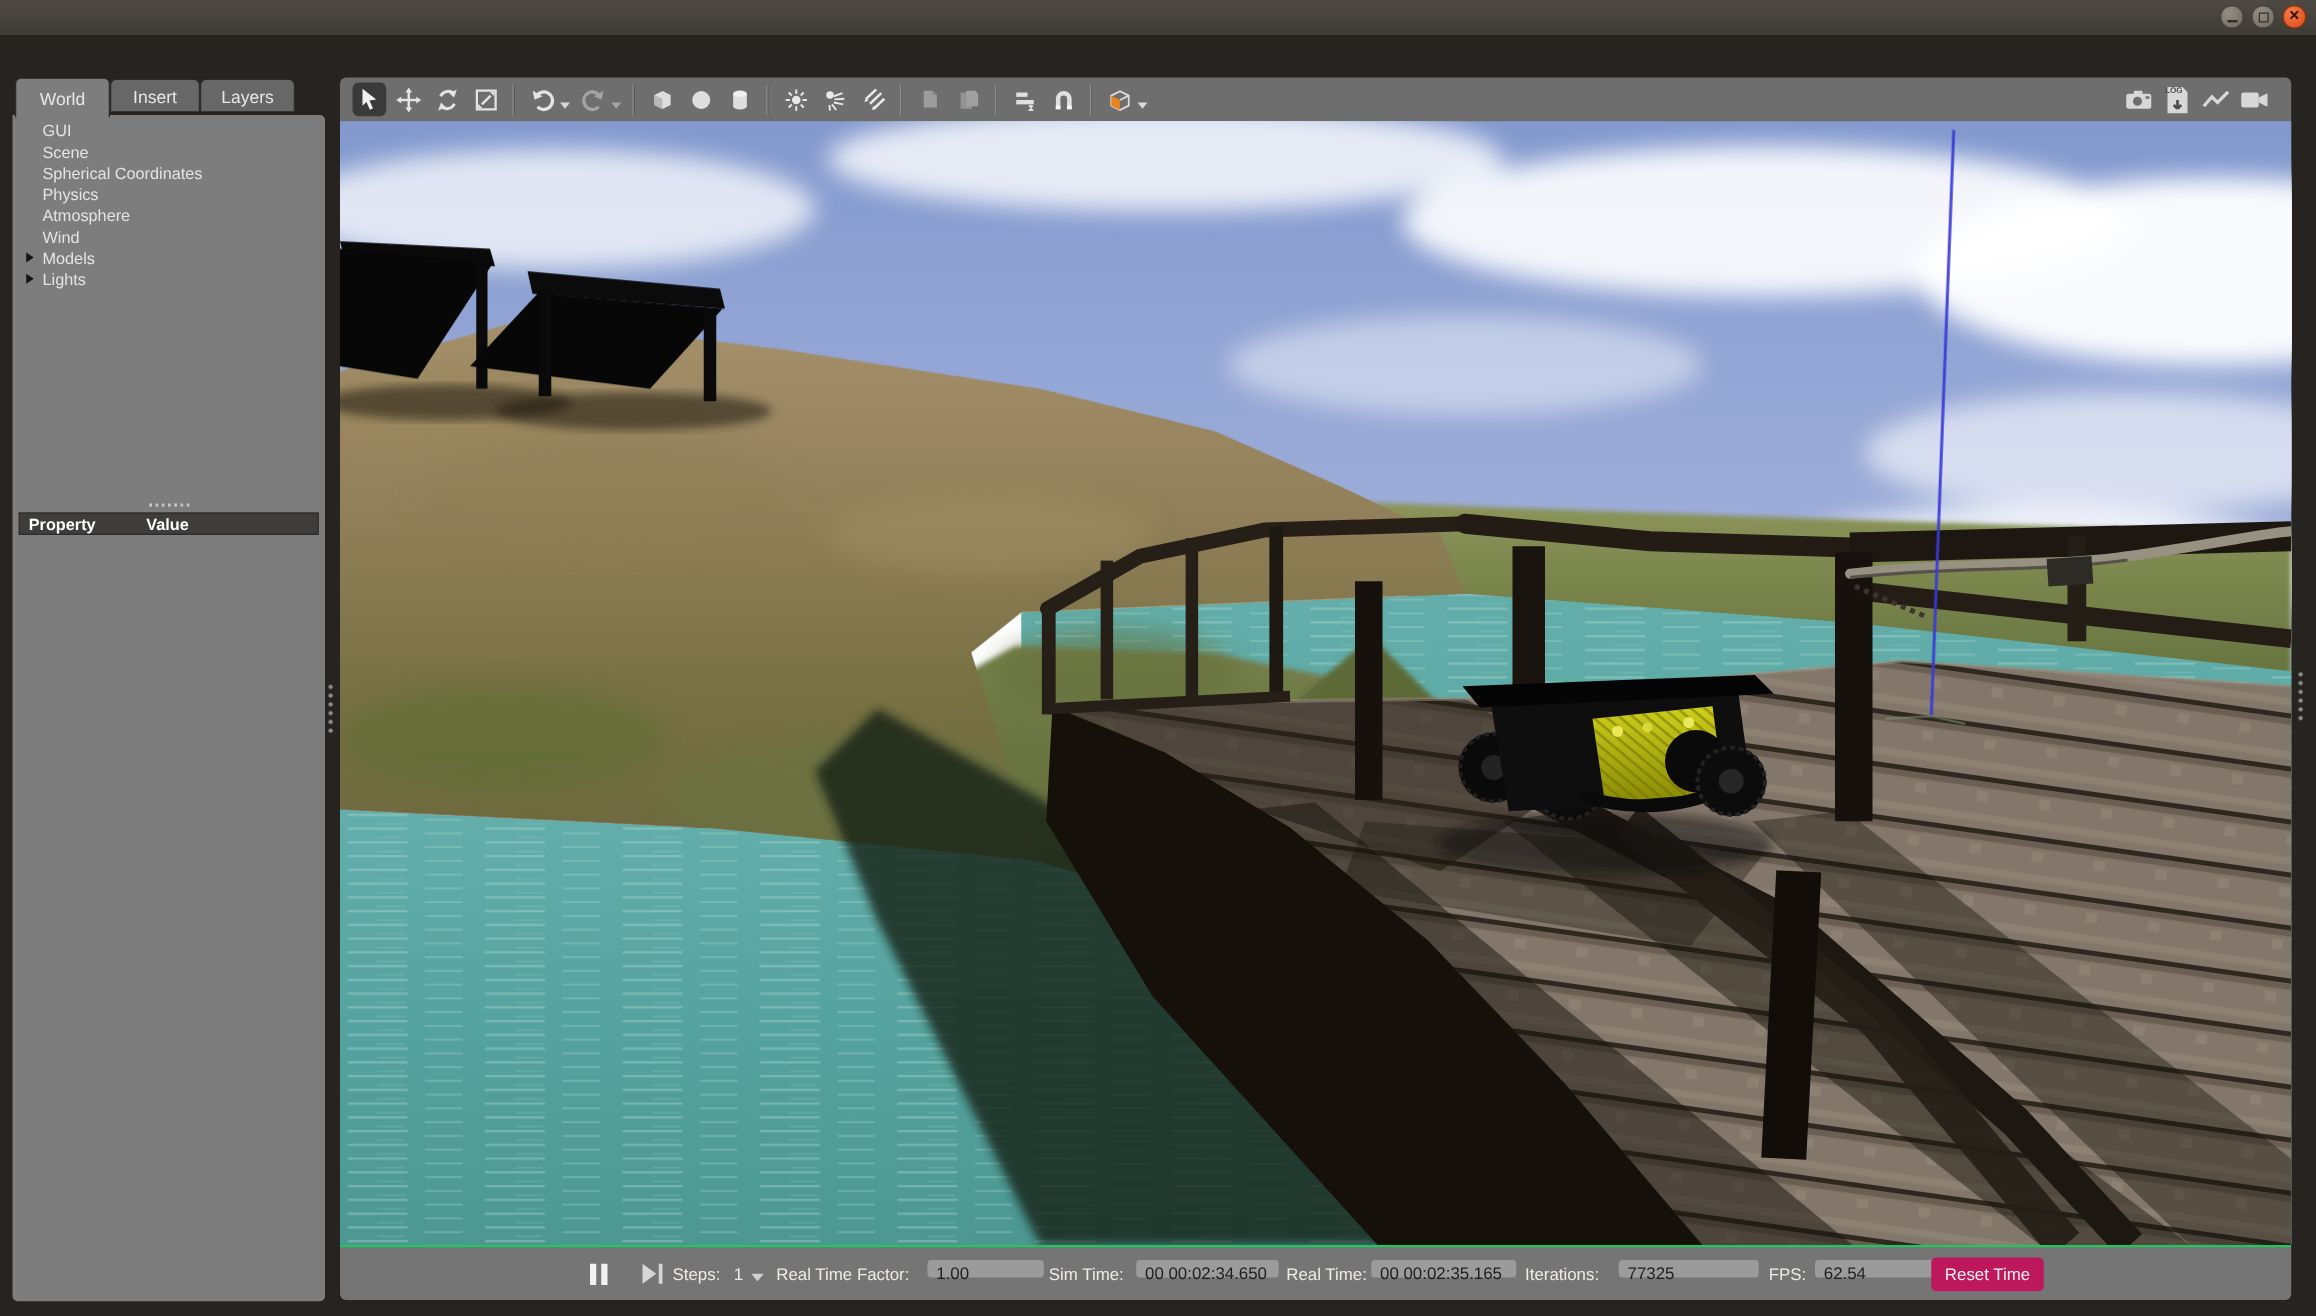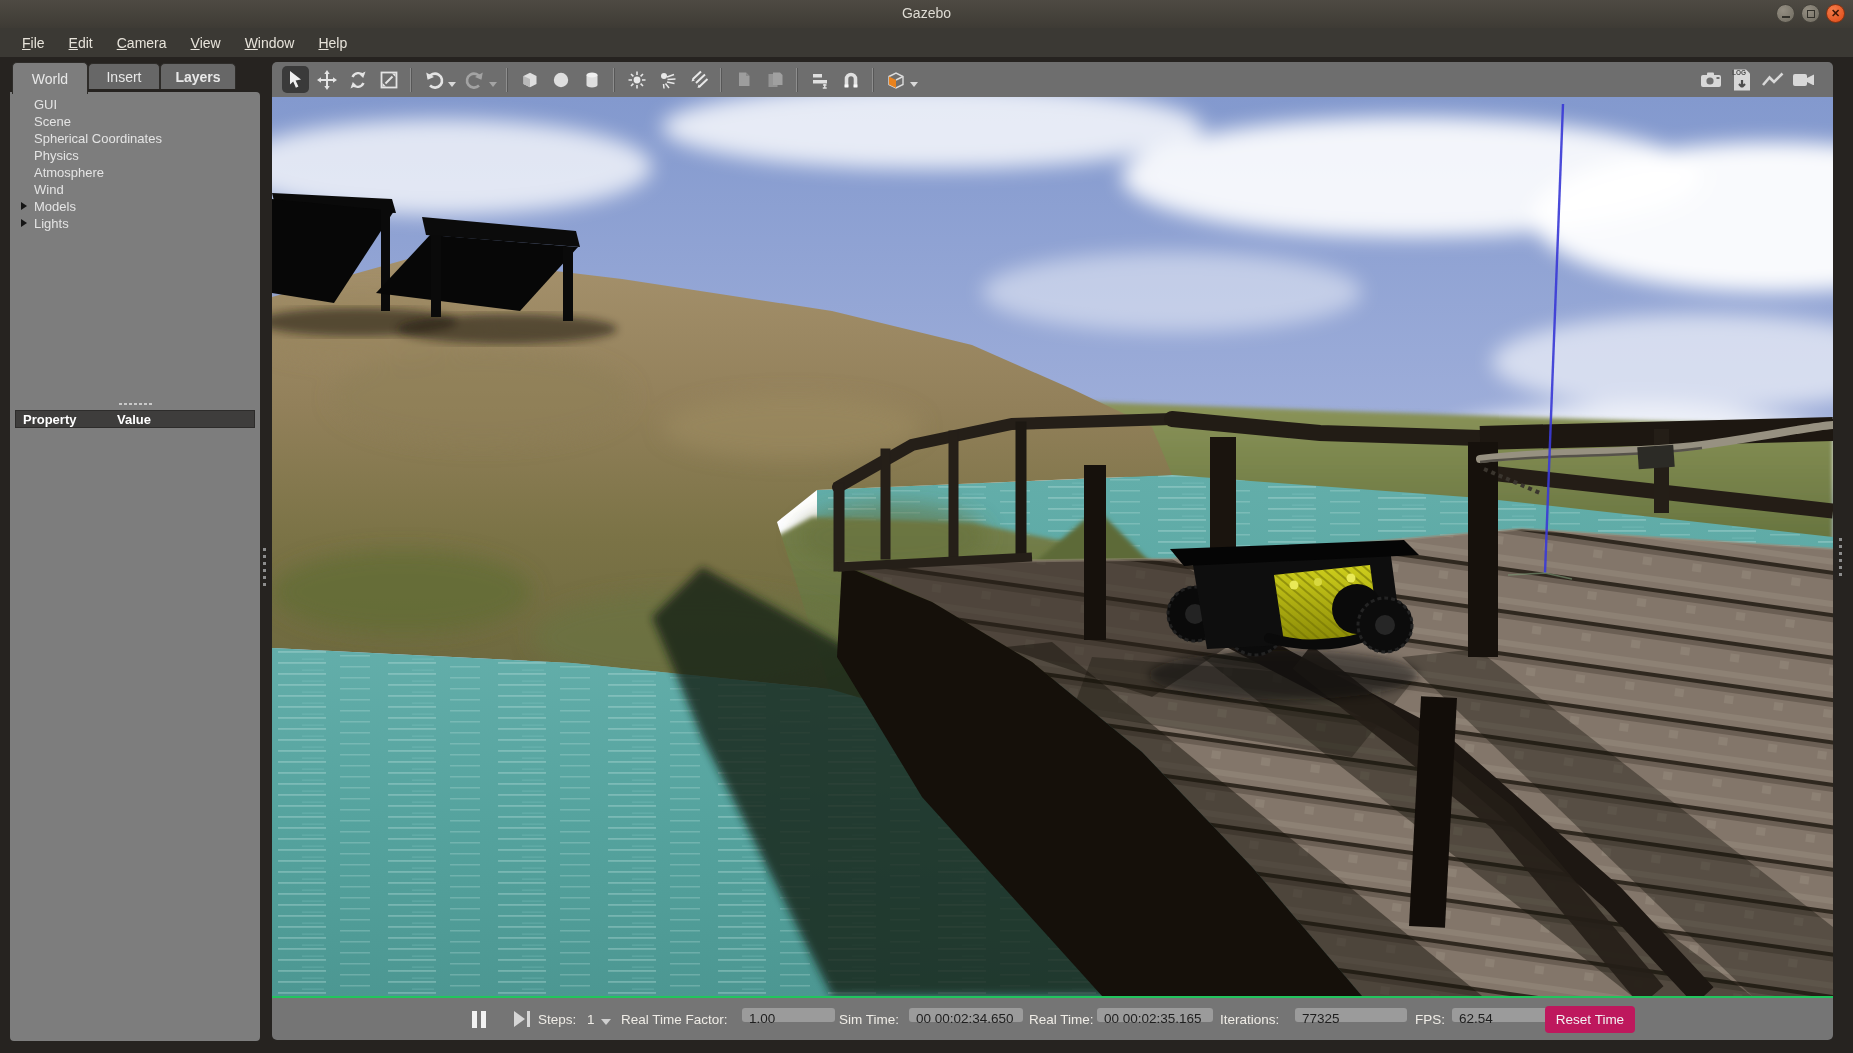--- a/index.html
+++ b/index.html
@@ -71,62 +71,41 @@
   .stepbtn .bar{width:3px;height:16px;background:#d6d6d6;margin-left:2px;}
   .steps-caret{position:absolute;left:329px;top:21px;width:0;height:0;border-top:6px solid #cfcfcf;
     border-left:5px solid transparent;border-right:5px solid transparent;}
 </style>
 </head>
 <body>
 
 <div class="app">
 
   <div class="titlebar">
-    <div class="title-text">Gazebo</div>
     <div class="winbtns">
       <div class="winbtn">
           <span class="dash"></span>
         </div>
       <div class="winbtn">
           <span class="sq"></span>
         </div>
       <div class="winbtn close">✕</div>
     </div>
   </div>
 
-  <div class="menubar">
-    <div class="menu-item">
-        <span>File</span>
-      </div>
-    <div class="menu-item">
-        <span>Edit</span>
-      </div>
-    <div class="menu-item">
-        <span>Camera</span>
-      </div>
-    <div class="menu-item">
-        <span>View</span>
-      </div>
-    <div class="menu-item">
-        <span>Window</span>
-      </div>
-    <div class="menu-item">
-        <span>Help</span>
-      </div>
-  </div>
 
   <div class="sidepanel">
     <div class="tabs">
       <div class="tab active" style="left:2px;width:74px;">
           <span>World</span>
         </div>
       <div class="tab" style="left:78px;width:70px;">
           <span>Insert</span>
         </div>
-      <div class="tab" style="left:150px;width:74px;font-weight:bold;">
+      <div class="tab" style="left:150px;width:74px;">
           <span>Layers</span>
         </div>
     </div>
     <div class="panel-body">
       <div class="tree">
         <div class="tree-item"><span>GUI</span></div>
         <div class="tree-item"><span>Scene</span></div>
         <div class="tree-item"><span>Spherical Coordinates</span></div>
         <div class="tree-item"><span>Physics</span></div>
         <div class="tree-item"><span>Atmosphere</span></div>

